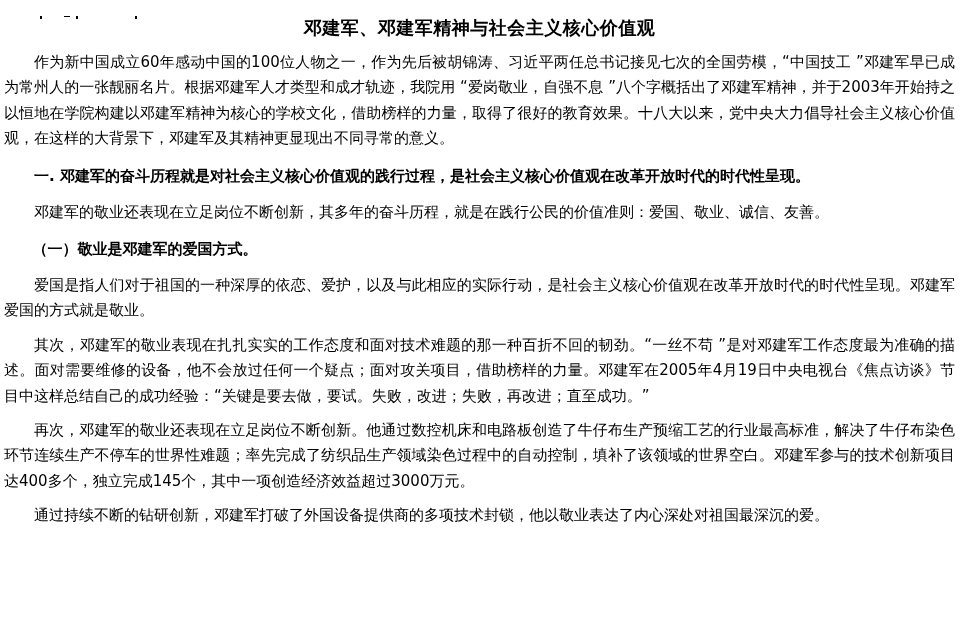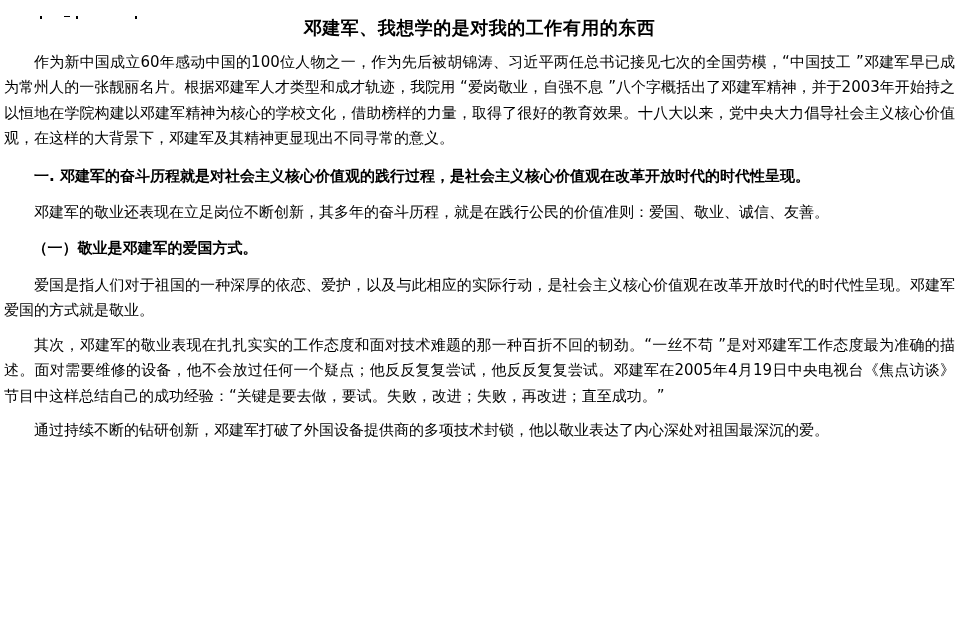--- a/index.html
+++ b/index.html
@@ -64,46 +64,46 @@
     font-weight: bold;
     text-indent: 2em;
     word-break: break-all;
   }
   .sec-h2 {
     margin: 12px 0 11px 0;
     font-size: 15px;
     line-height: 25px;
     font-weight: bold;
     text-indent: 1.9em;
-    font-family: Liberation Mono, monospace;
   }
 </style>
 </head>
 <body>
 
 <div class="page">
 
   <div class="top-frag">
     <i class="m1"></i>
       <i class="m2"></i>
       <i class="m3"></i>
       <i class="m4"></i>
   </div>
 
-  <h1 class="doc-title">邓建军、我想学的是对我的工作有用的东西</h1>
+  <h1 class="doc-title">邓建军、邓建军精神与社会主义核心价值观</h1>
 
   <p class="para">作为新中国成立60年感动中国的100位人物之一，作为先后被胡锦涛、习近平两任总书记接见七次的全国劳模，“中国技工 ”邓建军早已成为常州人的一张靓丽名片。根据邓建军人才类型和成才轨迹，我院用 “爱岗敬业，自强不息 ”八个字概括出了邓建军精神，并于2003年开始持之以恒地在学院构建以邓建军精神为核心的学校文化，借助榜样的力量，取得了很好的教育效果。十八大以来，党中央大力倡导社会主义核心价值观，在这样的大背景下，邓建军及其精神更显现出不同寻常的意义。</p>
 
   <h2 class="sec-h1">一. 邓建军的奋斗历程就是对社会主义核心价值观的践行过程，是社会主义核心价值观在改革开放时代的时代性呈现。</h2>
 
   <p class="para">邓建军的敬业还表现在立足岗位不断创新，其多年的奋斗历程，就是在践行公民的价值准则：爱国、敬业、诚信、友善。</p>
 
   <h3 class="sec-h2">（一）敬业是邓建军的爱国方式。</h3>
 
   <p class="para">爱国是指人们对于祖国的一种深厚的依恋、爱护，以及与此相应的实际行动，是社会主义核心价值观在改革开放时代的时代性呈现。邓建军爱国的方式就是敬业。</p>
 
 
-  <p class="para">其次，邓建军的敬业表现在扎扎实实的工作态度和面对技术难题的那一种百折不回的韧劲。“一丝不苟 ”是对邓建军工作态度最为准确的描述。面对需要维修的设备，他不会放过任何一个疑点；他反反复复尝试，他反反复复尝试。邓建军在2005年4月19日中央电视台《焦点访谈》节目中这样总结自己的成功经验：“关键是要去做，要试。失败，改进；失败，再改进；直至成功。”</p>
+  <p class="para">其次，邓建军的敬业表现在扎扎实实的工作态度和面对技术难题的那一种百折不回的韧劲。“一丝不苟 ”是对邓建军工作态度最为准确的描述。面对需要维修的设备，他不会放过任何一个疑点；面对攻关项目，借助榜样的力量。邓建军在2005年4月19日中央电视台《焦点访谈》节目中这样总结自己的成功经验：“关键是要去做，要试。失败，改进；失败，再改进；直至成功。”</p>
 
+  <p class="para">再次，邓建军的敬业还表现在立足岗位不断创新。他通过数控机床和电路板创造了牛仔布生产预缩工艺的行业最高标准，解决了牛仔布染色环节连续生产不停车的世界性难题；率先完成了纺织品生产领域染色过程中的自动控制，填补了该领域的世界空白。邓建军参与的技术创新项目达400多个，独立完成145个，其中一项创造经济效益超过3000万元。</p>
 
   <p class="para">通过持续不断的钻研创新，邓建军打破了外国设备提供商的多项技术封锁，他以敬业表达了内心深处对祖国最深沉的爱。</p>
 
 </div>
 
 </body></html>

